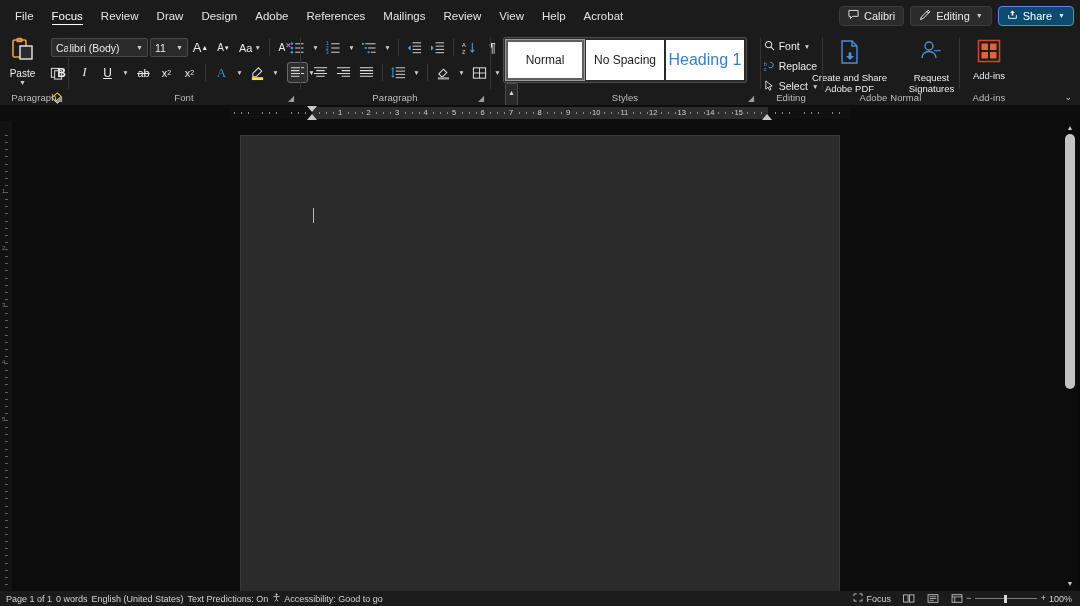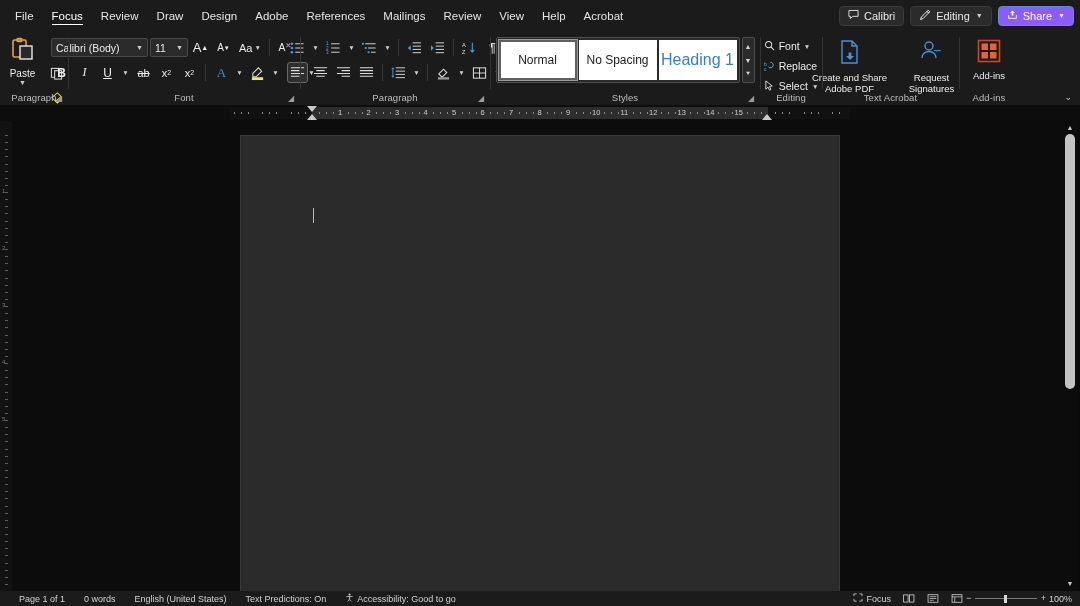--- a/index.html
+++ b/index.html
@@ -32,21 +32,21 @@
   .title-right {
     position: absolute; right: 6px; top: 0; height: 31px;
     display: flex; align-items: center; gap: 6px;
   }
   .tb-btn {
     display: flex; align-items: center; gap: 5px;
     height: 20px; padding: 0 8px; border-radius: 4px;
     background: #2b2b2b; color: #e8e8e8; font-size: 11px;
     border: 1px solid #3a3a3a; cursor: default; white-space: nowrap;
   }
-  .tb-btn.share { background: #8b5cf6; border-color: #5b8ae6; color: #ffffff; }
+  .tb-btn.share { background: #0c4a6e; border-color: #5b8ae6; color: #ffffff; }
   .chev { font-size: 7px; opacity: .85; margin-left: 1px; }
 
   
   .ribbon {
     position: absolute; top: 31px; left: 0; width: 1080px; height: 74px;
     background: #1b1b1b;
   }
   .groups { display: flex; height: 74px; align-items: stretch; }
   .group {
     position: relative; height: 74px;
@@ -101,21 +101,21 @@
   .combo.fontsize { width: 38px; }
   .sep-v { width: 1px; height: 17px; background: #3a3a3a; margin: 0 3px; }
 
   
   .para-body { display: flex; flex-direction: column; gap: 4px; padding-top: 3px; }
   .btn.sel {
     border: 1px solid #6a6a6a; background: #2e2e2e;
   }
 
   
-  .styles-body { display: flex; align-items: flex-start; padding-top: 3px; }
+  .styles-body { display: flex; align-items: flex-start; padding-top: 3px; flex-direction: column; }
   .gallery {
     display: flex; gap: 2px; background: #2a2a2a;
     border: 1px solid #4d4d4d; border-radius: 2px; padding: 2px;
   }
   .style-tile {
     width: 78px; height: 40px; background: #ffffff;
     display: flex; align-items: center; justify-content: center;
     font-size: 12px; color: #1a1a1a; cursor: default;
     border: 1px solid #ffffff;
   }
@@ -227,21 +227,21 @@
     position: absolute; bottom: 2px; left: 2px; width: 10px; height: 10px;
     color: #c9c9c9; font-size: 7px; text-align: center; line-height: 10px;
   }
 
   
   .statusbar {
     position: absolute; left: 0; bottom: 0; width: 1080px; height: 15px;
     background: #1b1b1b; display: flex; align-items: center;
     font-size: 9px; color: #d2d2d2;
   }
-  .sb-left { display: flex; align-items: center; gap: 19px; padding-left: 6px; margin-left: 13px; }
+  .sb-left { display: flex; align-items: center; gap: 4px; padding-left: 6px; }
   .sb-right {
     position: absolute; right: 8px; display: flex; align-items: center; gap: 12px;
   }
   .sb-item { display: flex; align-items: center; gap: 3px; white-space: nowrap; }
   .zoomslider {
     position: relative; width: 62px; height: 10px; display: flex; align-items: center;
   }
   .zoomslider .track {
     position: absolute; left: 0; right: 0; top: 4.5px; height: 1px; background: #7a7a7a;
   }
@@ -635,21 +635,21 @@
             <span class="ico">
               <svg width="26" height="26" viewBox="0 0 26 26">
                   <circle cx="10" cy="7" r="4" fill="none" stroke="#4a90d9" stroke-width="1.4"></circle>
                   <path d="M3 19c0-4 3.2-6.5 7-6.5s7 2.5 7 6.5" fill="none" stroke="#4a90d9" stroke-width="1.4"></path>
                   <path d="M15 12c1.4-1.6 2.4.8 3.4-.4s2 1.2 3.2-.2" fill="none" stroke="#4a90d9" stroke-width="1.1"></path>
                 </svg>
             </span>
             <span class="lbl"><span>Request</span><br><span>Signatures</span></span>
           </div>
         </div>
-        <div class="group-label">Text Acrobat</div>
+        <div class="group-label">Adobe Normal</div>
       </div>
 
       <div class="group" style="width:60px">
         <div class="group-body" style="padding-top:2px">
           <div class="big-btn" style="width:48px">
             <span class="ico">
               <svg width="24" height="24" viewBox="0 0 24 24">
                   <rect x="1.5" y="1.5" width="21" height="21" fill="none" stroke="#d14524" stroke-width="1.6"></rect>
                   <rect x="4.5" y="4.5" width="6.5" height="6.5" fill="#e0653c"></rect>
                   <rect x="13" y="4.5" width="6.5" height="6.5" fill="#e0653c"></rect>

